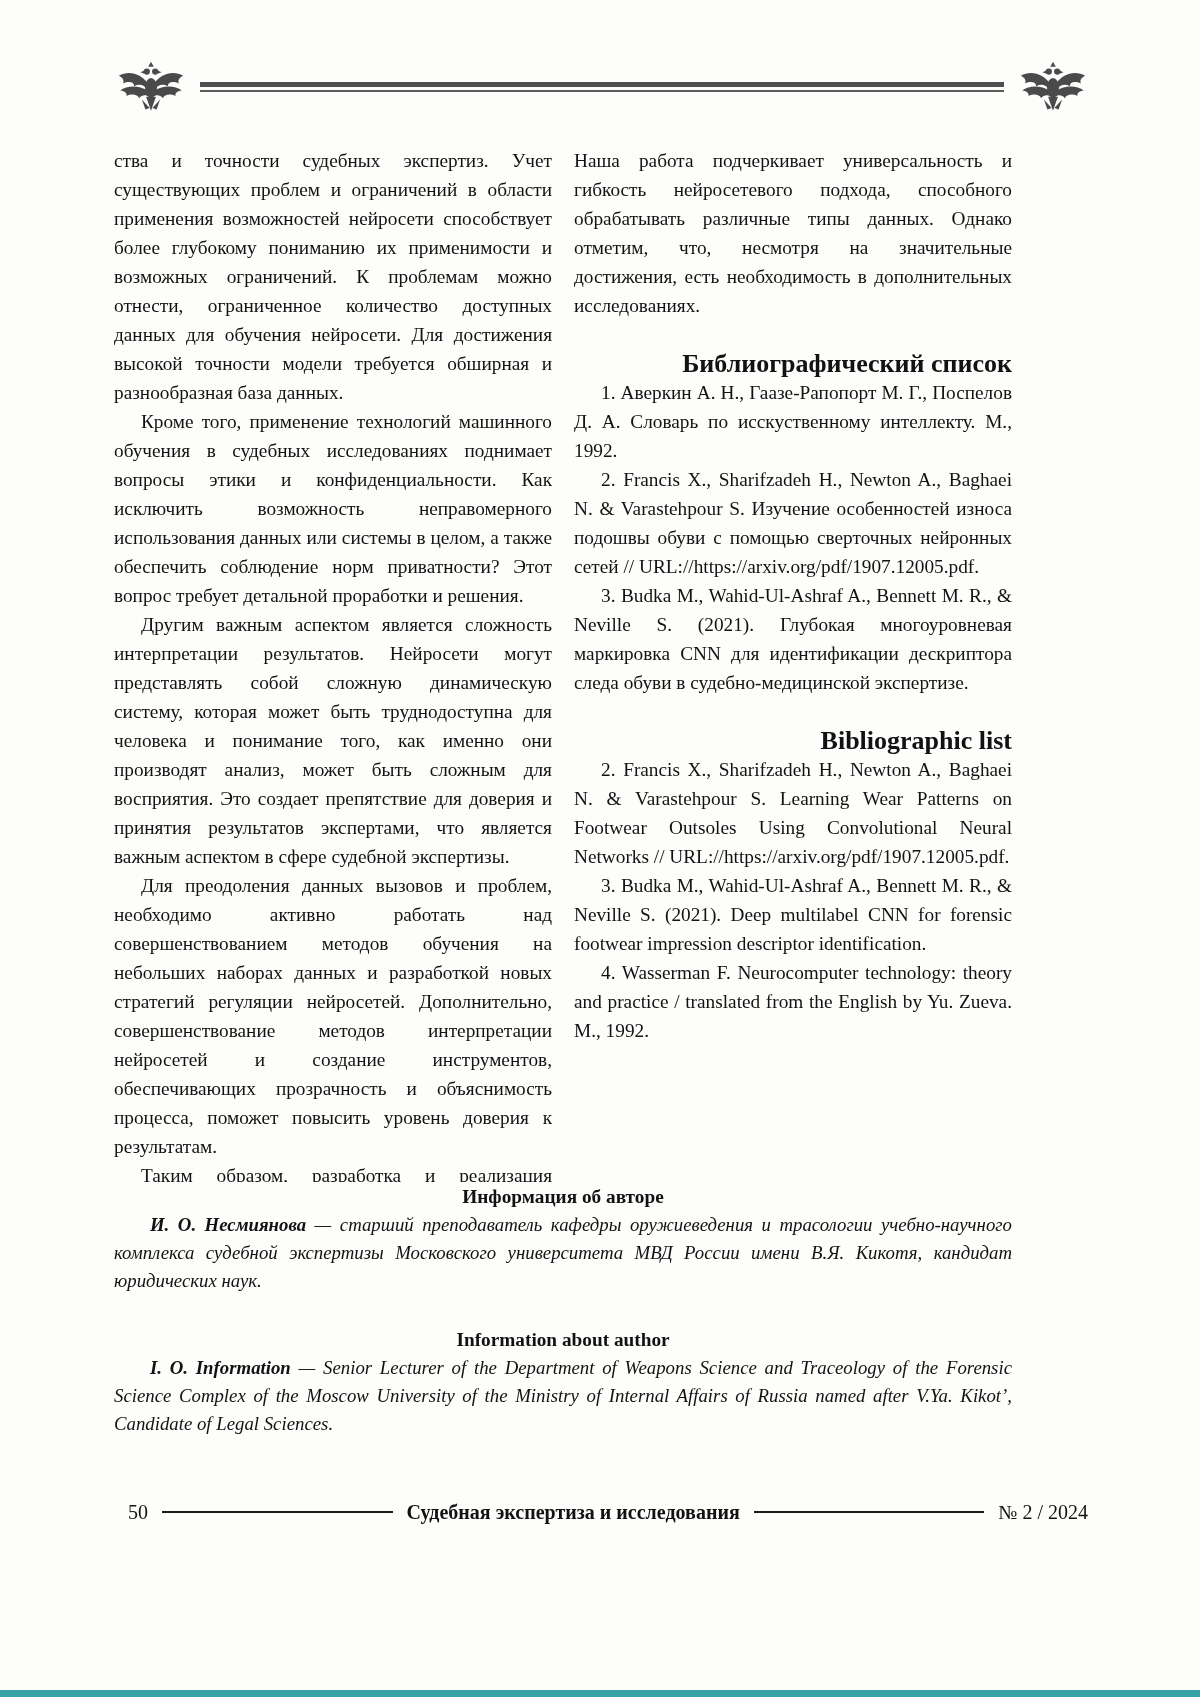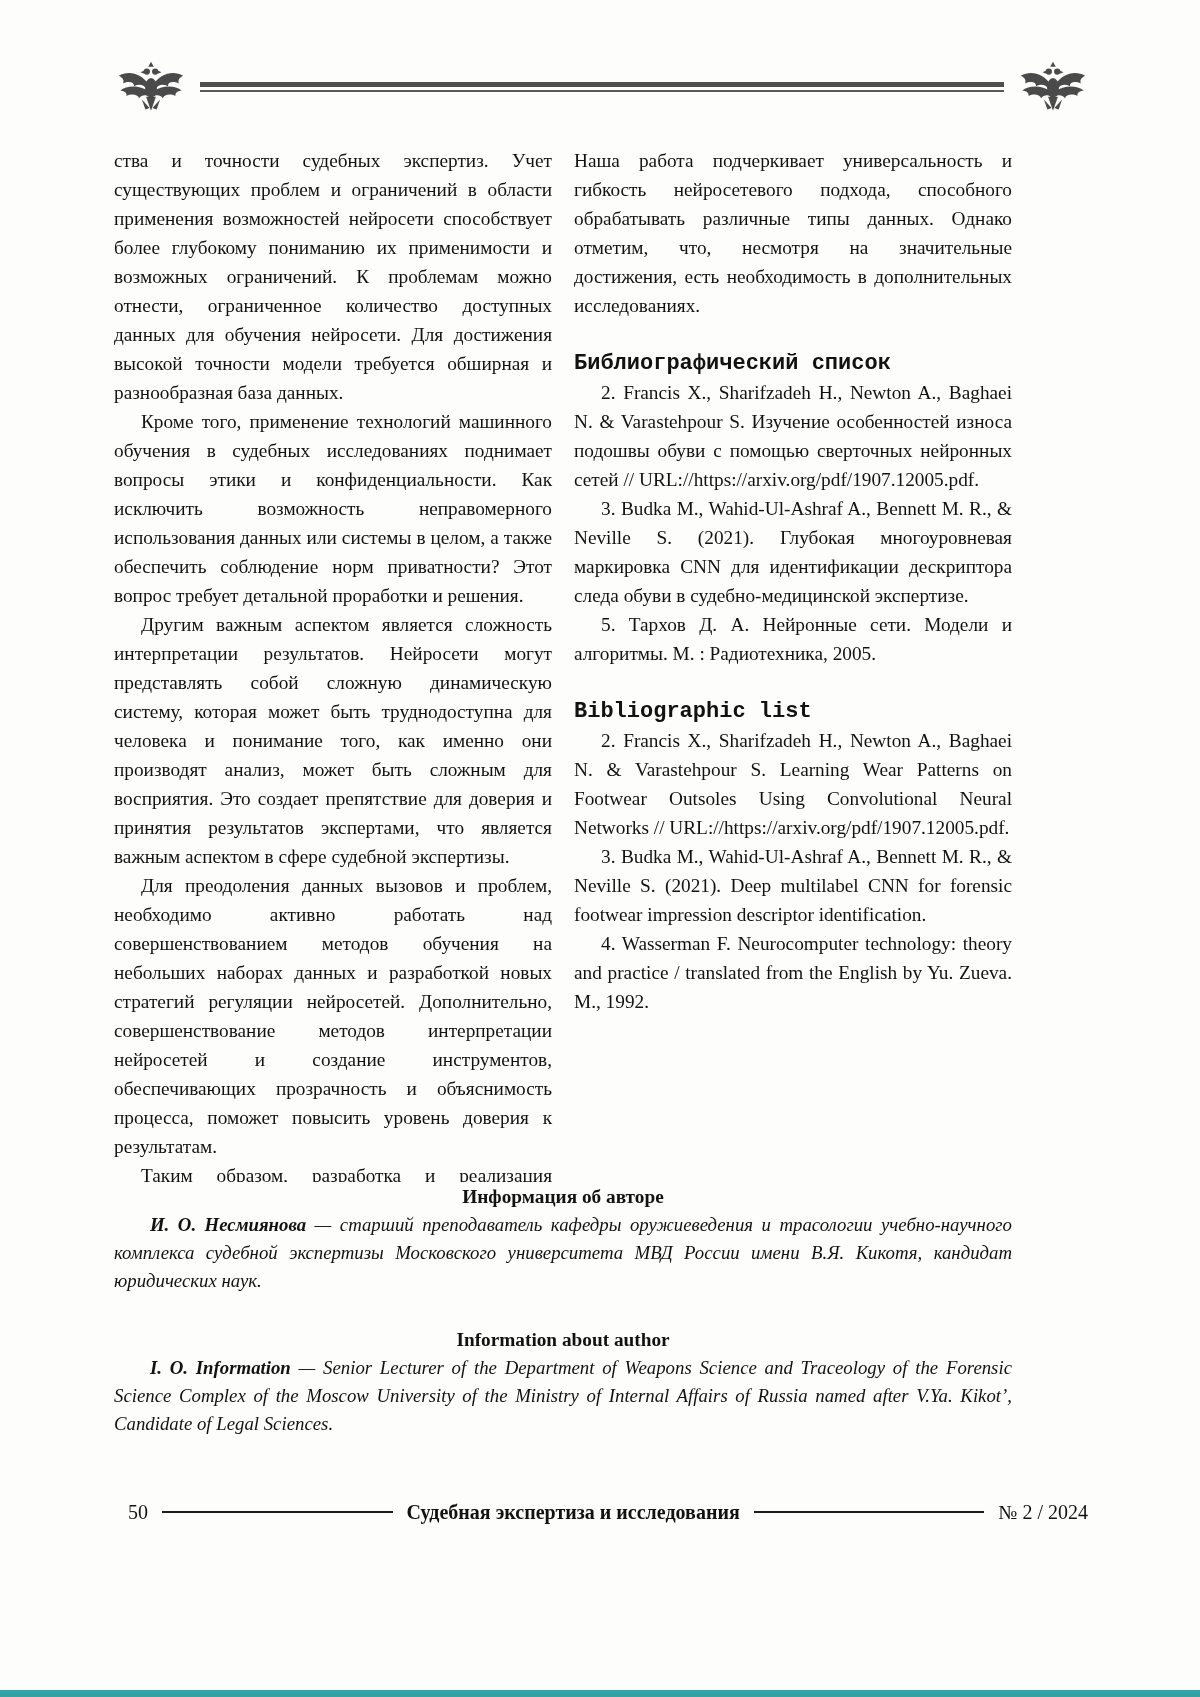--- a/index.html
+++ b/index.html
@@ -45,26 +45,25 @@
   }
   .col { flex: 1 1 0; }
   .col p {
     font-size: 19.3px;
     line-height: 29px;
     text-align: justify;
     text-indent: 27px;
   }
   .col p.noindent { text-indent: 0; }
   .col h3 {
-    font-size: 22px;
+    font-size: 26px;
     line-height: 29px;
     font-weight: bold;
-    text-align: left;
+    text-align: right;
     margin-top: 29px;
-    font-family: Liberation Mono, monospace;
   }
 
   
   .author-info {
     position: absolute;
     top: 1183px; left: 114px;
     width: 898px;
   }
   .author-info h3 {
     font-size: 19.3px;
@@ -162,23 +161,23 @@
       <p>Кроме того, применение технологий машинного обучения в судебных исследованиях поднимает вопросы этики и конфиденциальности. Как исключить возможность неправомерного использования данных или системы в целом, а также обеспечить соблюдение норм приватности? Этот вопрос требует детальной проработки и решения.</p>
       <p>Другим важным аспектом является сложность интерпретации результатов. Нейросети могут представлять собой сложную динамическую систему, которая может быть труднодоступна для человека и понимание того, как именно они производят анализ, может быть сложным для восприятия. Это создает препятствие для доверия и принятия результатов экспертами, что является важным аспектом в сфере судебной экспертизы.</p>
       <p>Для преодоления данных вызовов и проблем, необходимо активно работать над совершенствованием методов обучения на небольших наборах данных и разработкой новых стратегий регуляции нейросетей. Дополнительно, совершенствование методов интерпретации нейросетей и создание инструментов, обеспечивающих прозрачность и объяснимость процесса, поможет повысить уровень доверия к результатам.</p>
       <p>Таким образом, разработка и реализация нейросетевого подхода представляют собой значительный технологический прорыв в области трасологических исследований. Модели показывают высокую точность и эффективность в анализе следов, предоставляя новый инструментарий для экспертов-трасологов.</p>
     </section>
 
     <section class="col">
       <p class="noindent">Наша работа подчеркивает универсальность и гибкость нейросетевого подхода, способного обрабатывать различные типы данных. Однако отметим, что, несмотря на значительные достижения, есть необходимость в дополнительных исследованиях.</p>
 
       <h3>Библиографический список</h3>
+      <p>1. Аверкин А. Н., Гаазе-Рапопорт М. Г., Поспелов Д. А. Словарь по исскуственному интеллекту. М., 1992.</p>
       <p>2. Francis X., Sharifzadeh H., Newton A., Baghaei N. &amp; Varastehpour S. Изучение особенностей износа подошвы обуви с помощью сверточных нейронных сетей // URL://https://arxiv.org/pdf/1907.12005.pdf.</p>
       <p>3. Budka M., Wahid-Ul-Ashraf A., Bennett M. R., &amp; Neville S. (2021). Глубокая многоуровневая маркировка CNN для идентификации дескриптора следа обуви в судебно-медицинской экспертизе.</p>
-      <p>5. Тархов Д. А. Нейронные сети. Модели и алгоритмы. М. : Радиотехника, 2005.</p>
 
       <h3>Bibliographic list</h3>
       <p>2. Francis X., Sharifzadeh H., Newton A., Baghaei N. &amp; Varastehpour S. Learning Wear Patterns on Footwear Outsoles Using Convolutional Neural Networks // URL://https://arxiv.org/pdf/1907.12005.pdf.</p>
       <p>3. Budka M., Wahid-Ul-Ashraf A., Bennett M. R., &amp; Neville S. (2021). Deep multilabel CNN for forensic footwear impression descriptor identification.</p>
       <p>4. Wasserman F. Neurocomputer technology: theory and practice / translated from the English by Yu. Zueva. M., 1992.</p>
 
     </section>
 
   </main>
 

